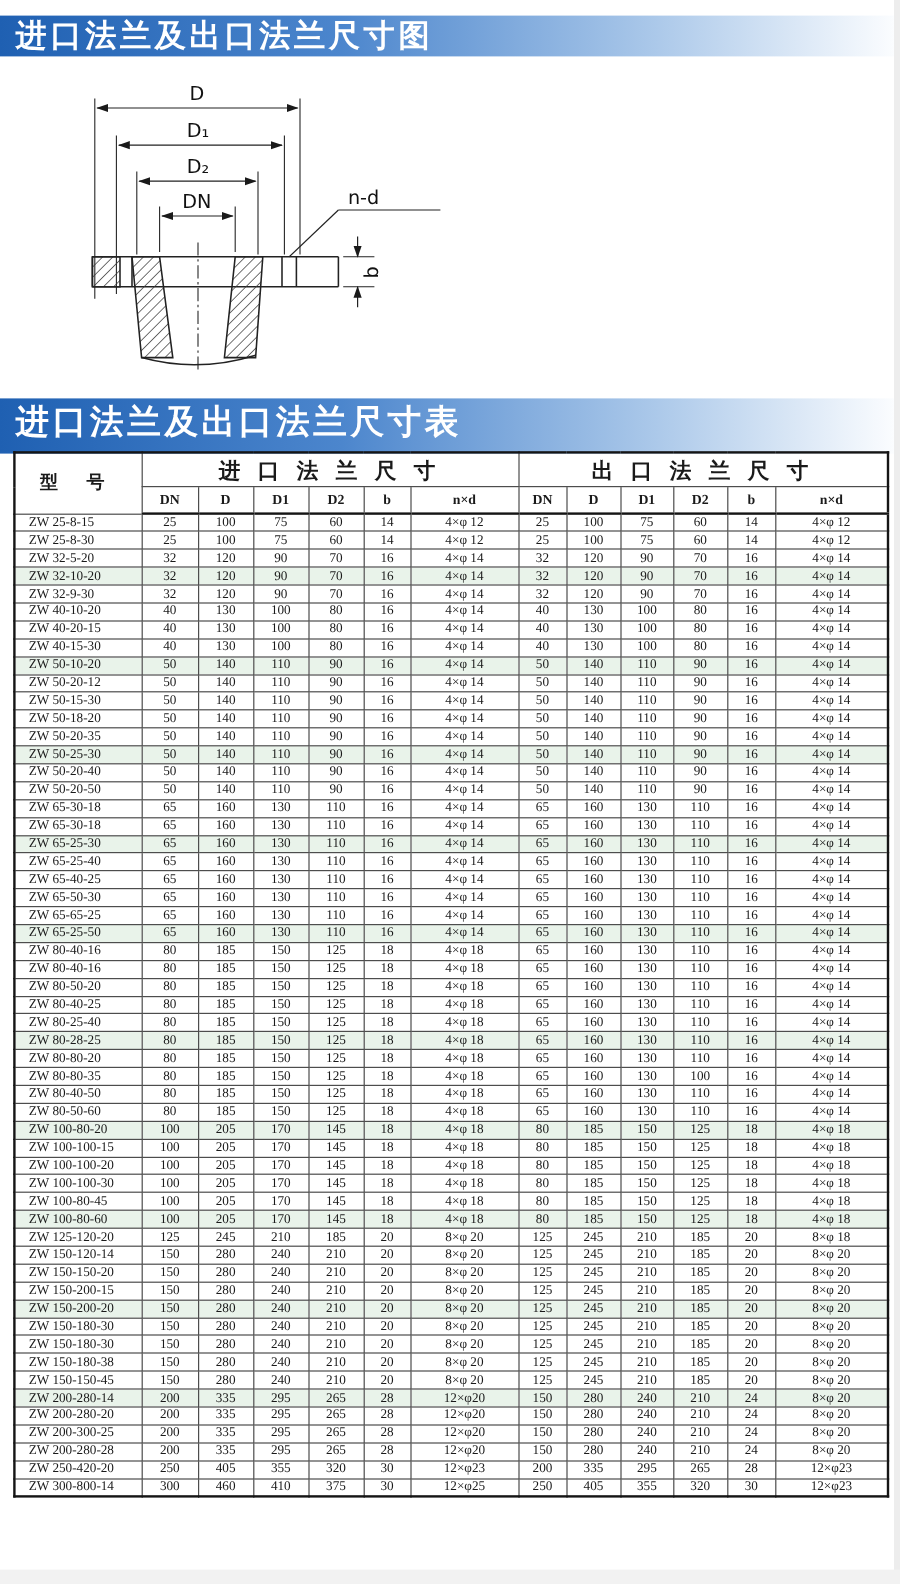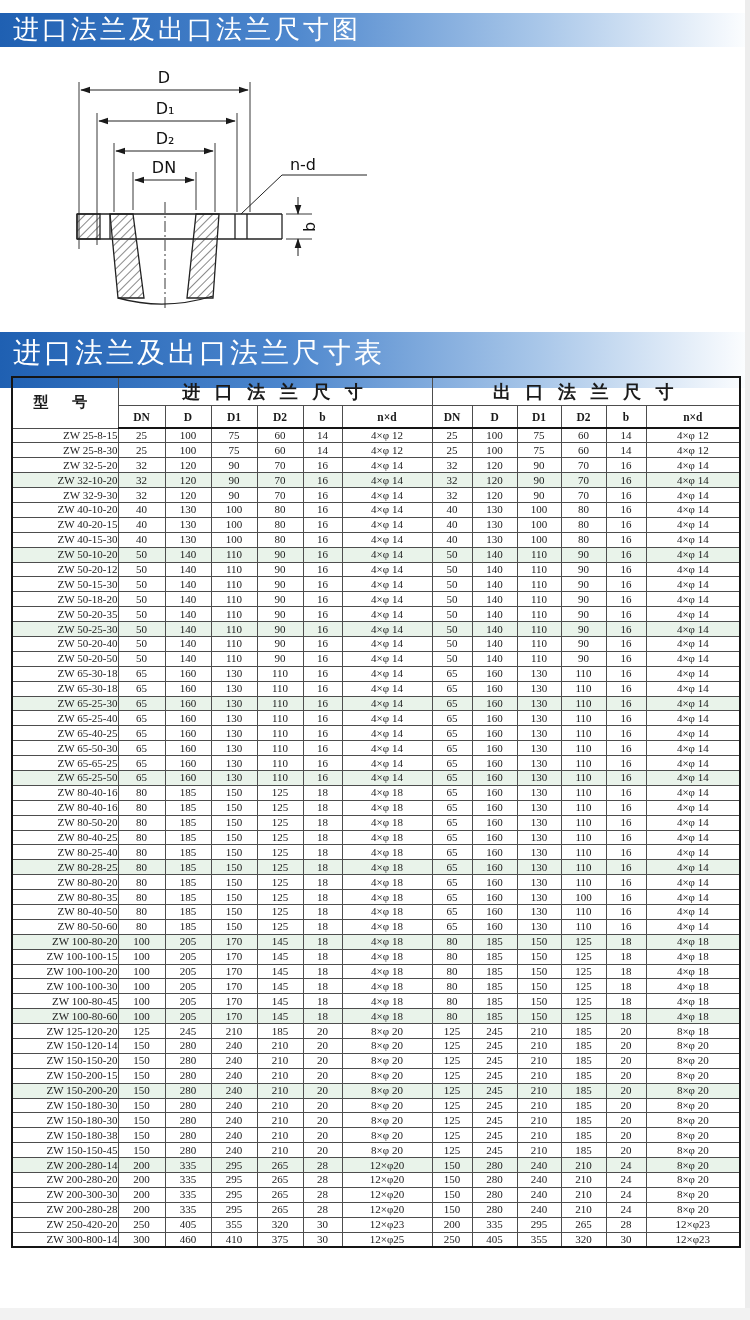--- a/index.html
+++ b/index.html
@@ -4,26 +4,26 @@
 <style>
   html,body{margin:0;padding:0;}
   body{
     width:750px;height:1320px;position:relative;background:#ffffff;
     font-family:"Liberation Sans","DejaVu Sans",sans-serif;color:#1a1a1a;
     overflow:hidden;
   }
   .title-bar{
     position:absolute;left:0;width:750px;
     background:linear-gradient(90deg,var(--bar-blue-1) 0%,var(--bar-blue-2) 38%,var(--bar-blue-3) 72%,var(--bar-blue-4) 100%);
-    color:var(--title-text);font-weight:normal;
+    color:var(--title-text);font-weight:bold;
     font-family:"Liberation Serif","DejaVu Serif",serif;
     letter-spacing:3px;white-space:nowrap;padding-left:13px;box-sizing:border-box;
   }
   #bar-diagram{top:13px;height:34px;font-size:26px;line-height:34px;}
-  #bar-table{top:332px;height:56px;font-size:28px;line-height:42px;}
+  #bar-table{top:332px;height:46px;font-size:28px;line-height:42px;}
 
   #diagram-wrap{position:absolute;left:52px;top:52px;width:345px;height:275px;}
   #diagram-wrap svg{width:100%;height:100%;}
   .dim-line{stroke:#222;stroke-width:1;}
   .ext-line{stroke:#222;stroke-width:0.9;}
   .part-line{stroke:#222;stroke-width:1.3;fill:none;}
   .dim-text{font-family:"DejaVu Sans",sans-serif;font-size:16px;fill:#111;}
 
   #flange-table{
     position:absolute;top:376px;left:11px;width:728px;
@@ -33,21 +33,21 @@
   #flange-table th,#flange-table td{
     border:1px solid var(--grid-line);text-align:center;padding:0;
     overflow:hidden;white-space:nowrap;
   }
   #flange-table{border:2px solid #151515;font-family:Liberation Serif, serif;}
   #flange-table thead tr.group-row th{height:27px;font-size:18px;letter-spacing:5px;font-weight:bold;}
   #flange-table thead tr.group-row th.model-head{font-size:15px;letter-spacing:10px;}
   #flange-table thead tr.sub-row th{height:21px;font-size:11.5px;font-weight:bold;border-bottom:2px solid #151515;}
   #flange-table tbody tr{height:14.9px;}
   #flange-table tbody td{line-height:13px;}
-  #flange-table tbody td.model{text-align:right;padding-left:11px;}
+  #flange-table tbody td.model{text-align:left;padding-left:11px;}
   #flange-table tbody tr.tint{background:var(--row-tint);}
 
   #page-edge-right{position:absolute;right:0;top:0;width:5px;height:1320px;background:#ededed;}
   #page-edge-bottom{position:absolute;left:0;top:1308px;width:750px;height:12px;background:#f2f2f2;}
 </style>
 </head>
 <body>
 
 <div class="title-bar" id="bar-diagram">
   <span>进口法兰及出口法兰尺寸图</span>
@@ -919,21 +919,21 @@
         <td>28</td>
         <td>12×φ20</td>
         <td>150</td>
         <td>280</td>
         <td>240</td>
         <td>210</td>
         <td>24</td>
         <td>8×φ 20</td>
       </tr>
       <tr>
-        <td class="model">ZW 200-300-30</td>
+        <td class="model">ZW 200-300-25</td>
         <td>200</td>
         <td>335</td>
         <td>295</td>
         <td>265</td>
         <td>28</td>
         <td>12×φ20</td>
         <td>150</td>
         <td>280</td>
         <td>240</td>
         <td>210</td>

